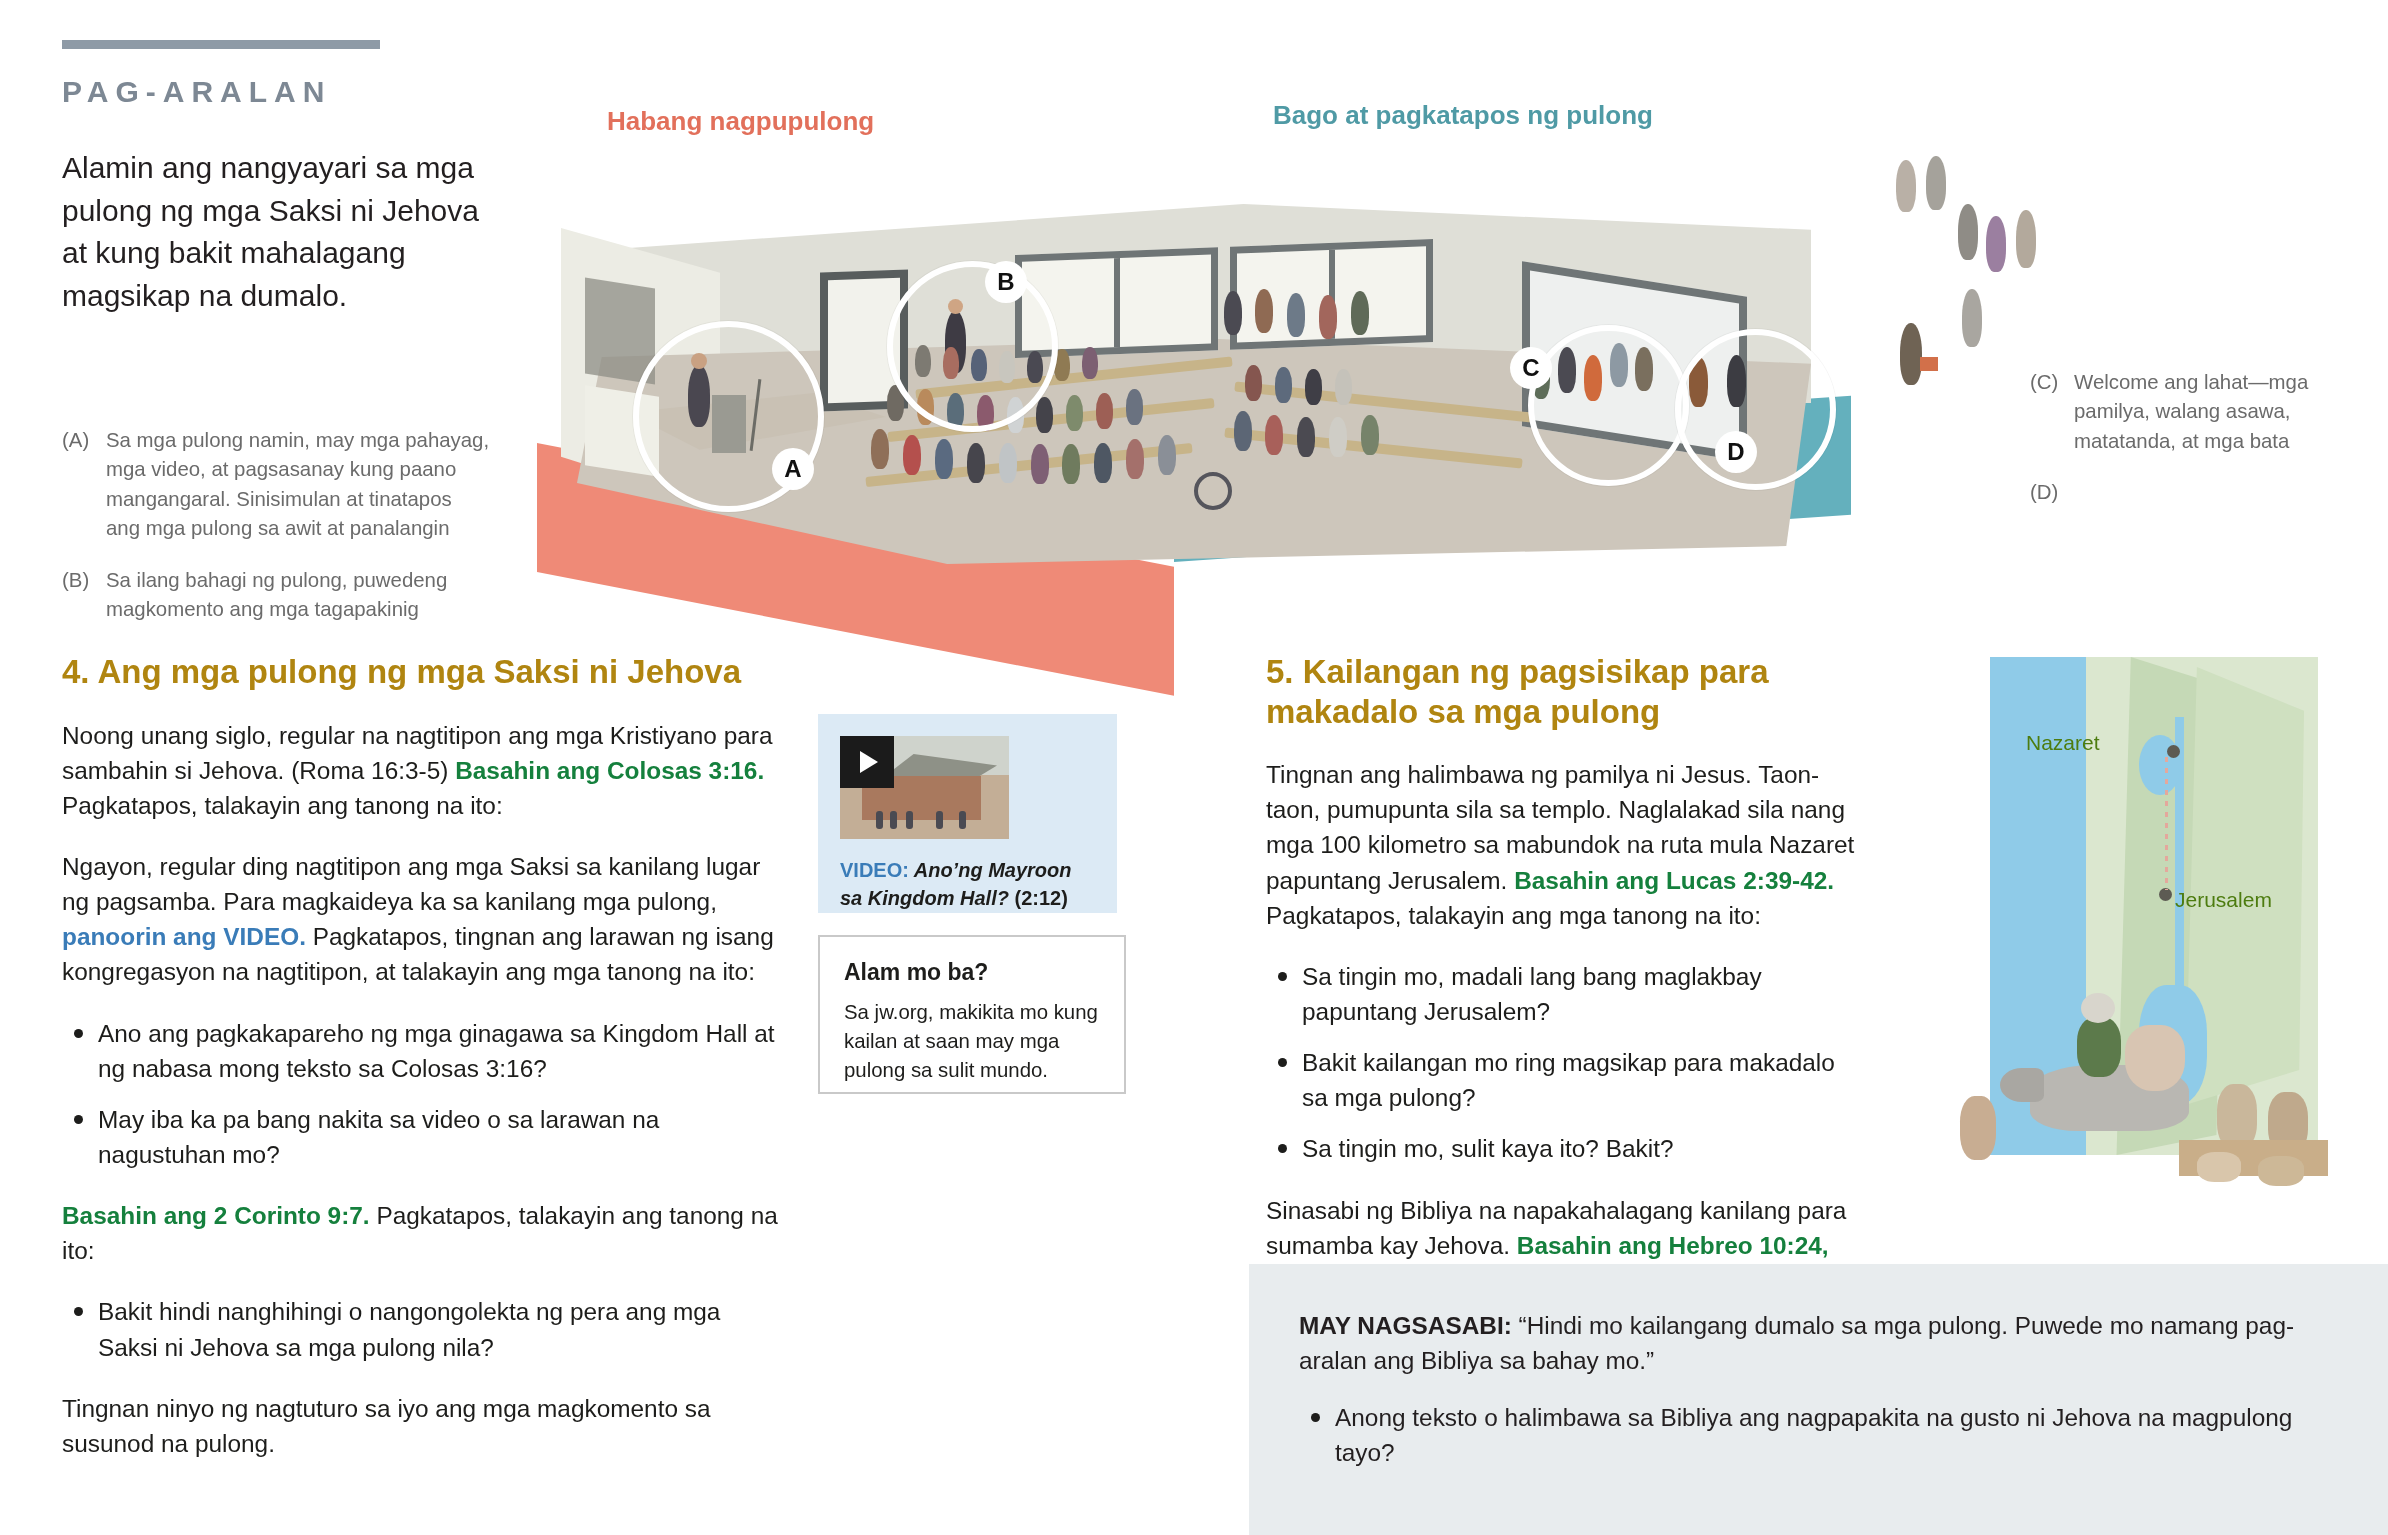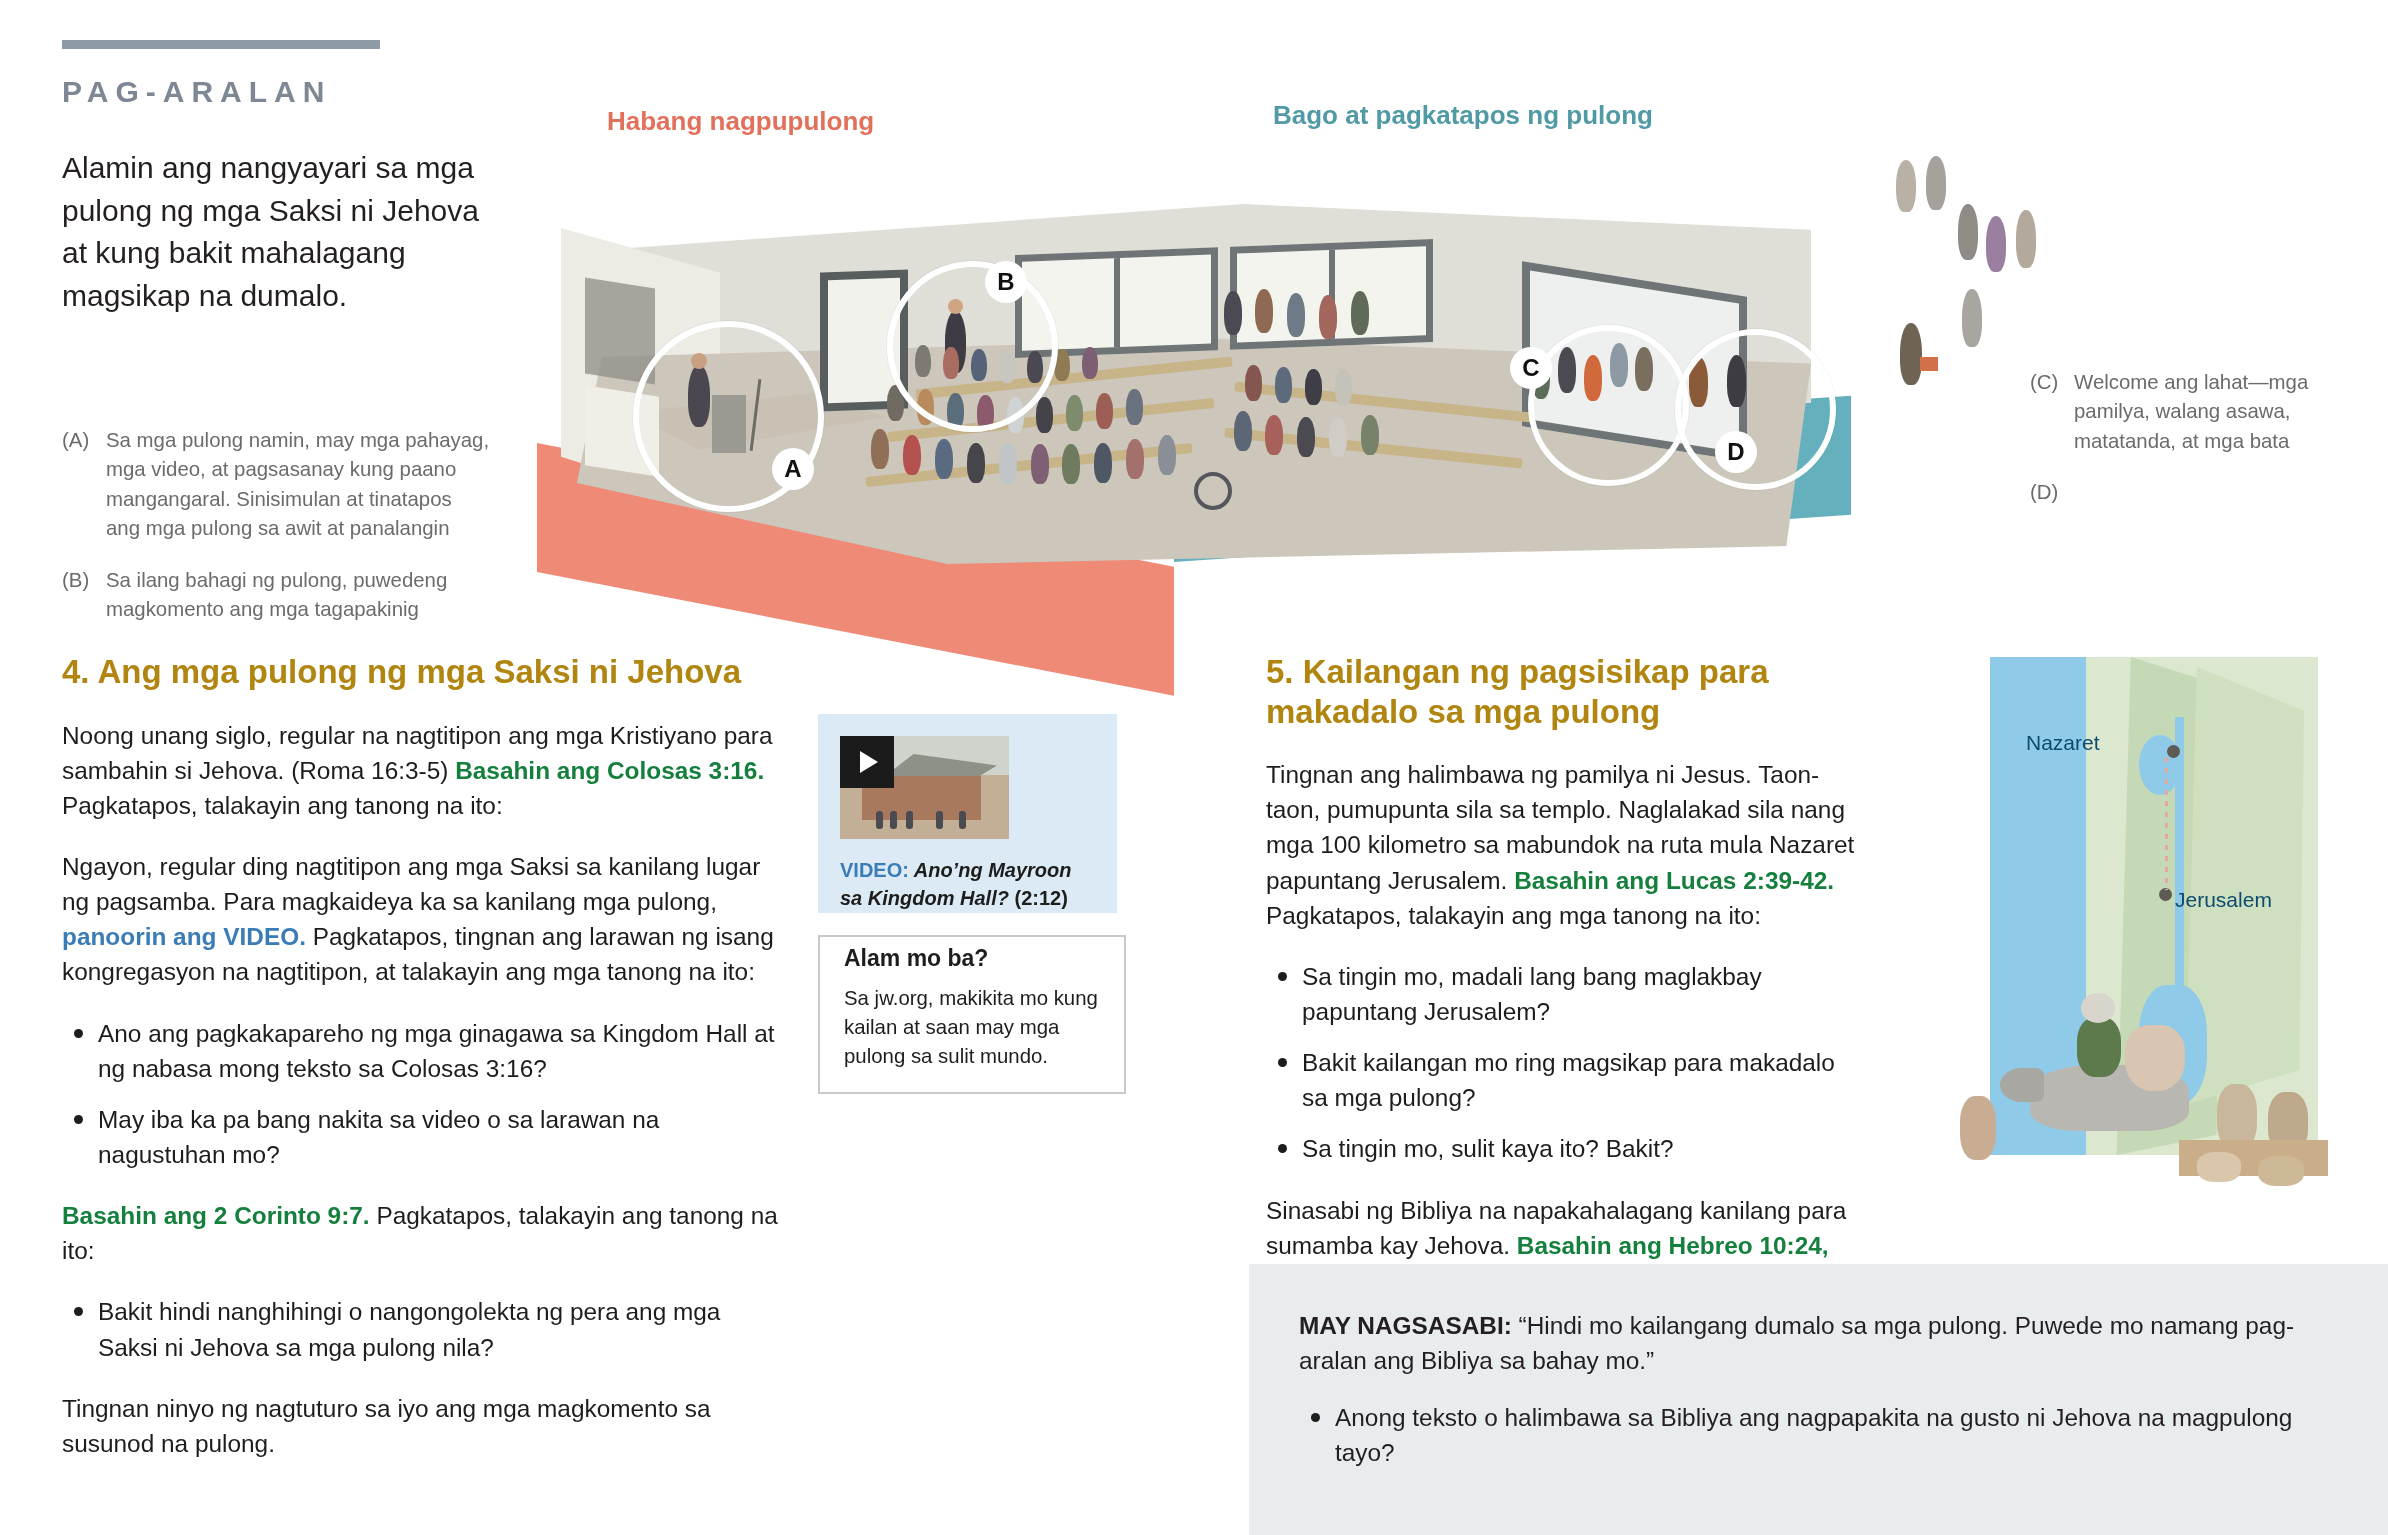--- a/index.html
+++ b/index.html
@@ -86,38 +86,38 @@
   .thumb .fig{position:absolute;width:7px;height:18px;background:#4a4a52;border-radius:3px;bottom:10px;}
   .play{position:absolute;left:0;top:0;width:54px;height:52px;background:#1b1b1b;
         display:flex;align-items:center;justify-content:center;}
   .play i{display:block;width:0;height:0;border-left:18px solid #fff;border-top:11px solid transparent;
           border-bottom:11px solid transparent;margin-left:4px;}
   .vcap{margin-top:18px;font-size:20px;line-height:1.38;font-style:italic;font-weight:700;color:#1d1d1b;}
   .vcap .vk{color:#3a7cb8;font-style:normal;}
 
   
   .knowbox{position:absolute;left:818px;top:935px;width:308px;height:159px;background:#ffffff;
-           border:2px solid #c9c9c9;padding:8px 24px;box-sizing:border-box;}
+           border:2px solid #c9c9c9;padding:22px 24px;box-sizing:border-box;}
   .knowbox h3{margin:0 0 12px 0;font-size:23px;font-weight:700;color:#1d1d1b;}
   .knowbox p{margin:0;font-size:20.4px;line-height:1.42;color:#1d1d1b;}
 
   
   .mapwrap{position:absolute;left:1930px;top:657px;width:418px;height:557px;}
   .mapimg{position:absolute;left:60px;top:0;width:328px;height:498px;background:#f1ede0;overflow:hidden;}
   .sea{position:absolute;left:0;top:0;width:109px;height:100%;background:#8fcbe8;}
   .sea2{position:absolute;left:149px;top:328px;width:68px;height:119px;background:#8fcbe8;border-radius:40%;}
   .lake{position:absolute;left:149px;top:78px;width:42px;height:60px;background:#8fcbe8;border-radius:50%;}
   .land{position:absolute;left:96px;top:0;width:239px;height:100%;background:#dbe7cf;}
   .hills{position:absolute;left:117px;top:0;width:119px;height:100%;background:#c5d9b6;
          clip-path:polygon(20% 0,100% 6%,92% 96%,8% 100%);}
   .hills2{position:absolute;left:195px;top:10px;width:119px;height:438px;background:#cfe0c0;
          clip-path:polygon(10% 0,100% 10%,96% 92%,0 100%);}
   .river{position:absolute;left:185px;top:60px;width:9px;height:358px;background:#8fcbe8;}
   .dot{position:absolute;width:13px;height:13px;border-radius:50%;background:#5d5b53;}
-  .maplbl{position:absolute;font-size:21px;color:#0c4a6e;}
+  .maplbl{position:absolute;font-size:21px;color:#4d7c0f;}
   .donkey{position:absolute;left:0;top:308px;width:418px;height:249px;}
   .figbody{position:absolute;border-radius:40%;}
 
   
   .saybox{position:absolute;left:1249px;top:1264px;width:1139px;height:272px;background:#e8ecee;
           padding:44px 50px;box-sizing:border-box;}
   .saybox .lead{font-size:24.4px;line-height:1.44;margin:0 0 22px 0;}
   .saybox .lead b{font-weight:700;}
   .saybox ul{list-style:none;margin:0;padding:0 0 0 36px;}
   .saybox li{position:relative;font-size:24.4px;line-height:1.44;}

